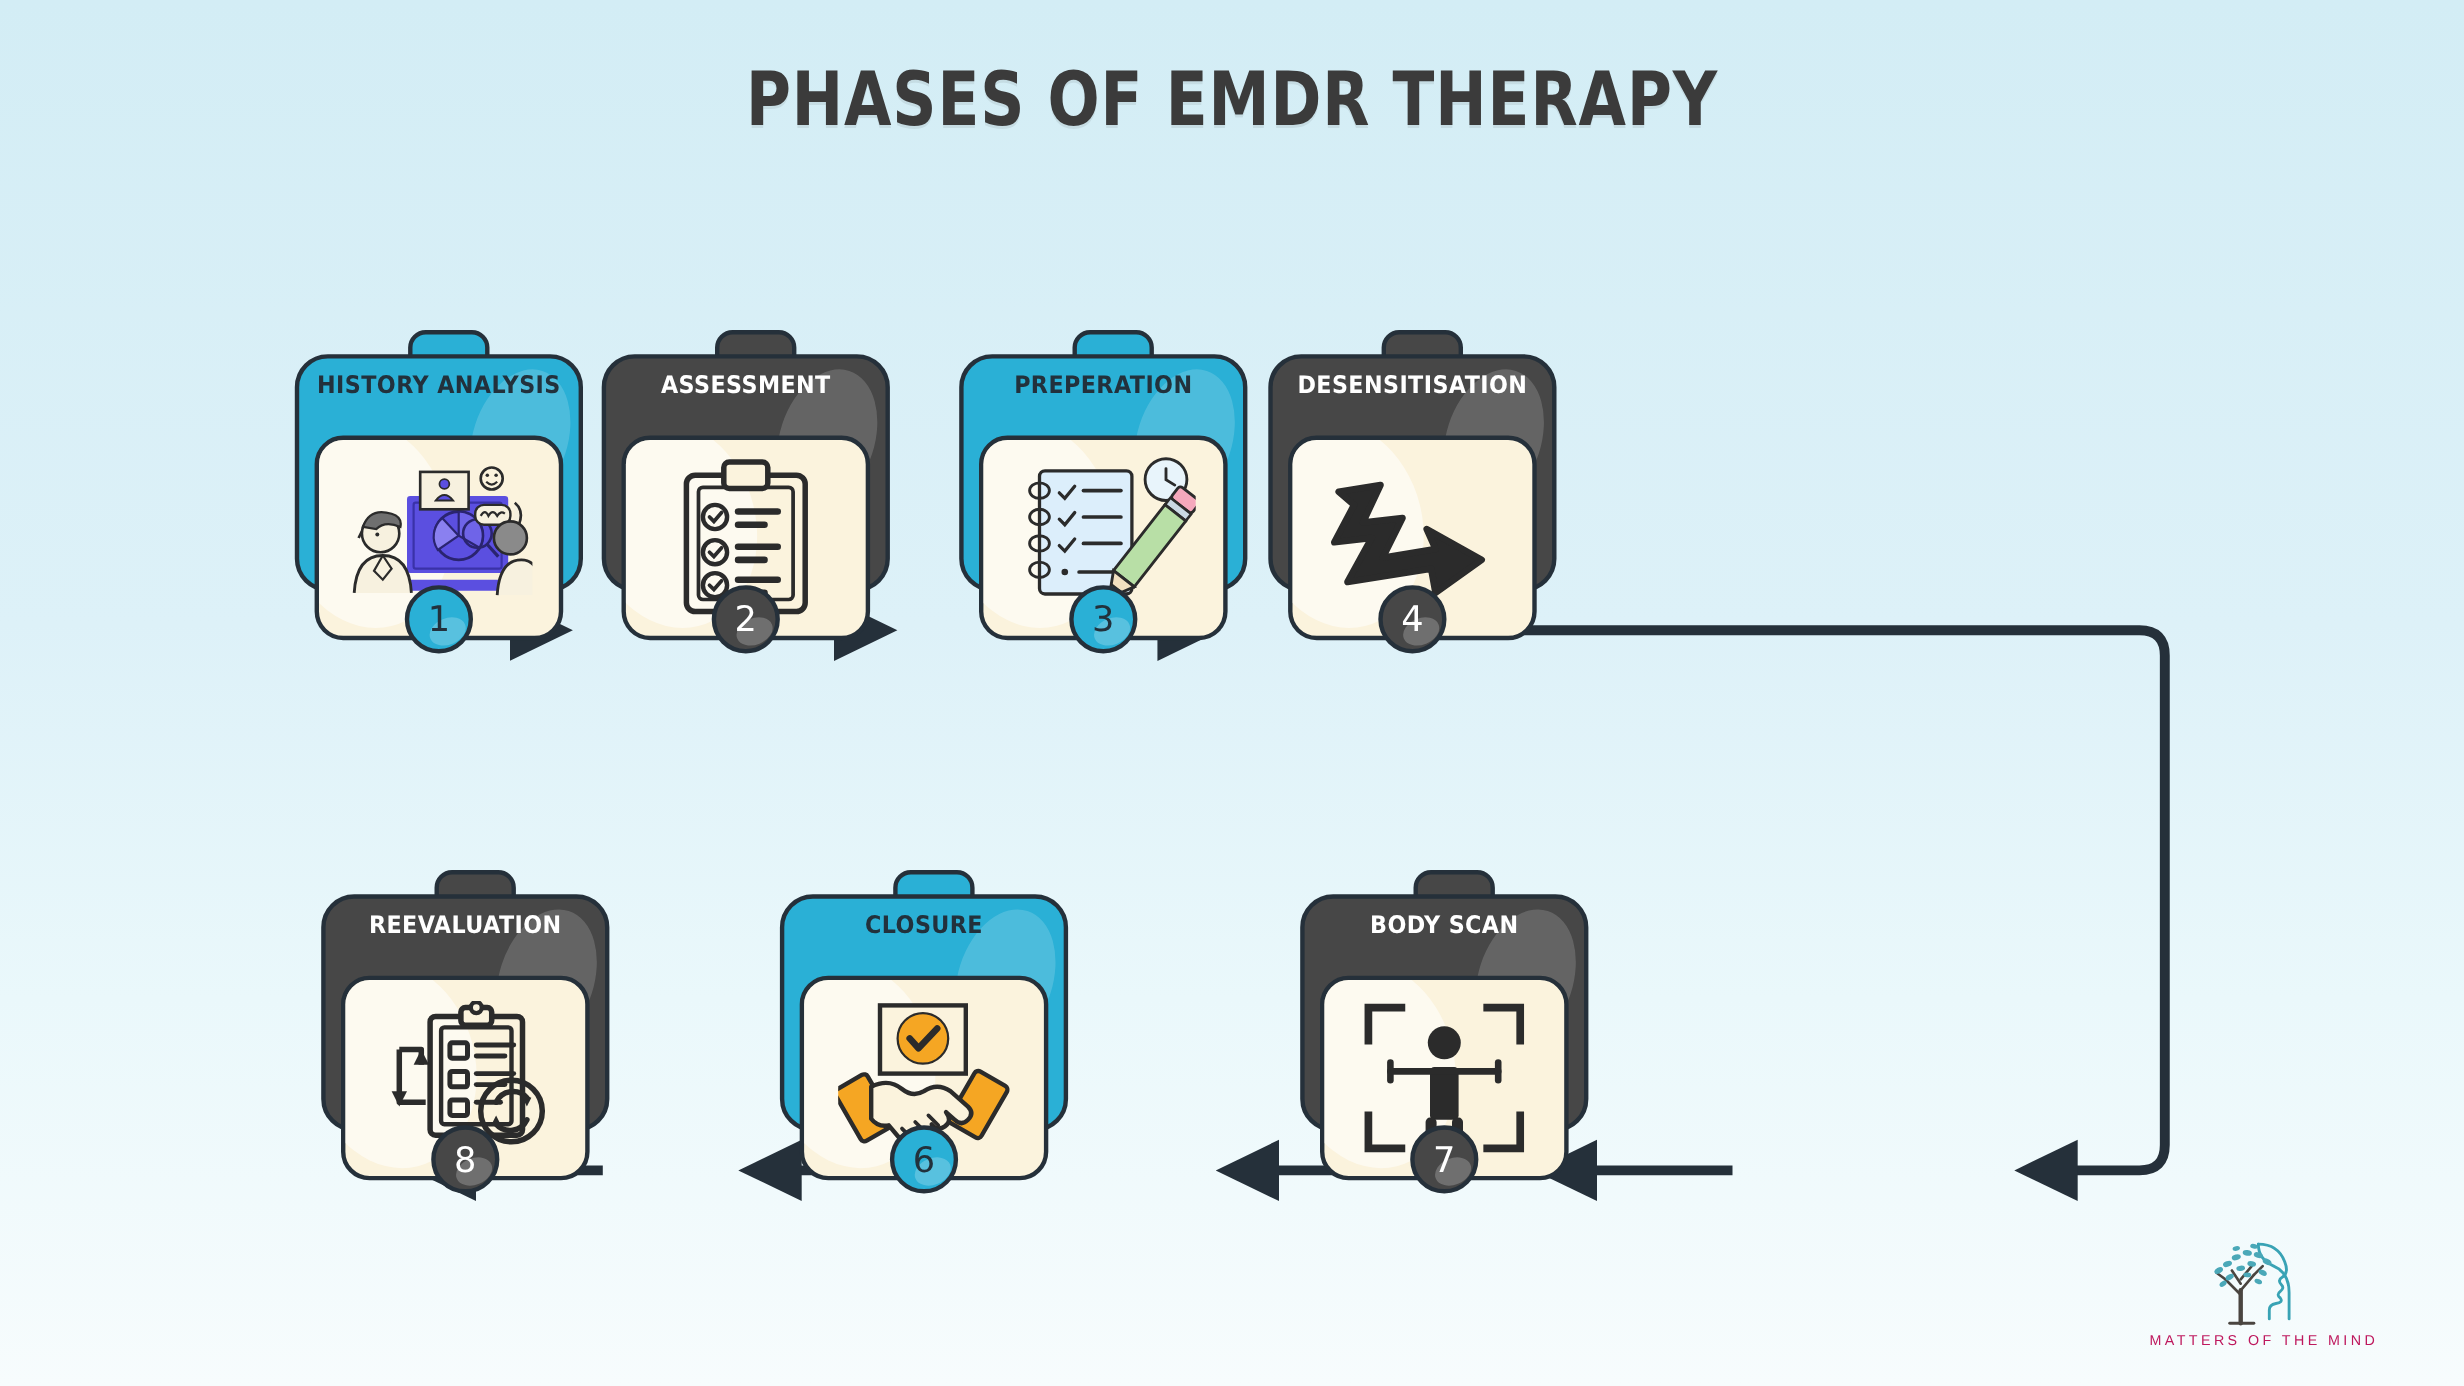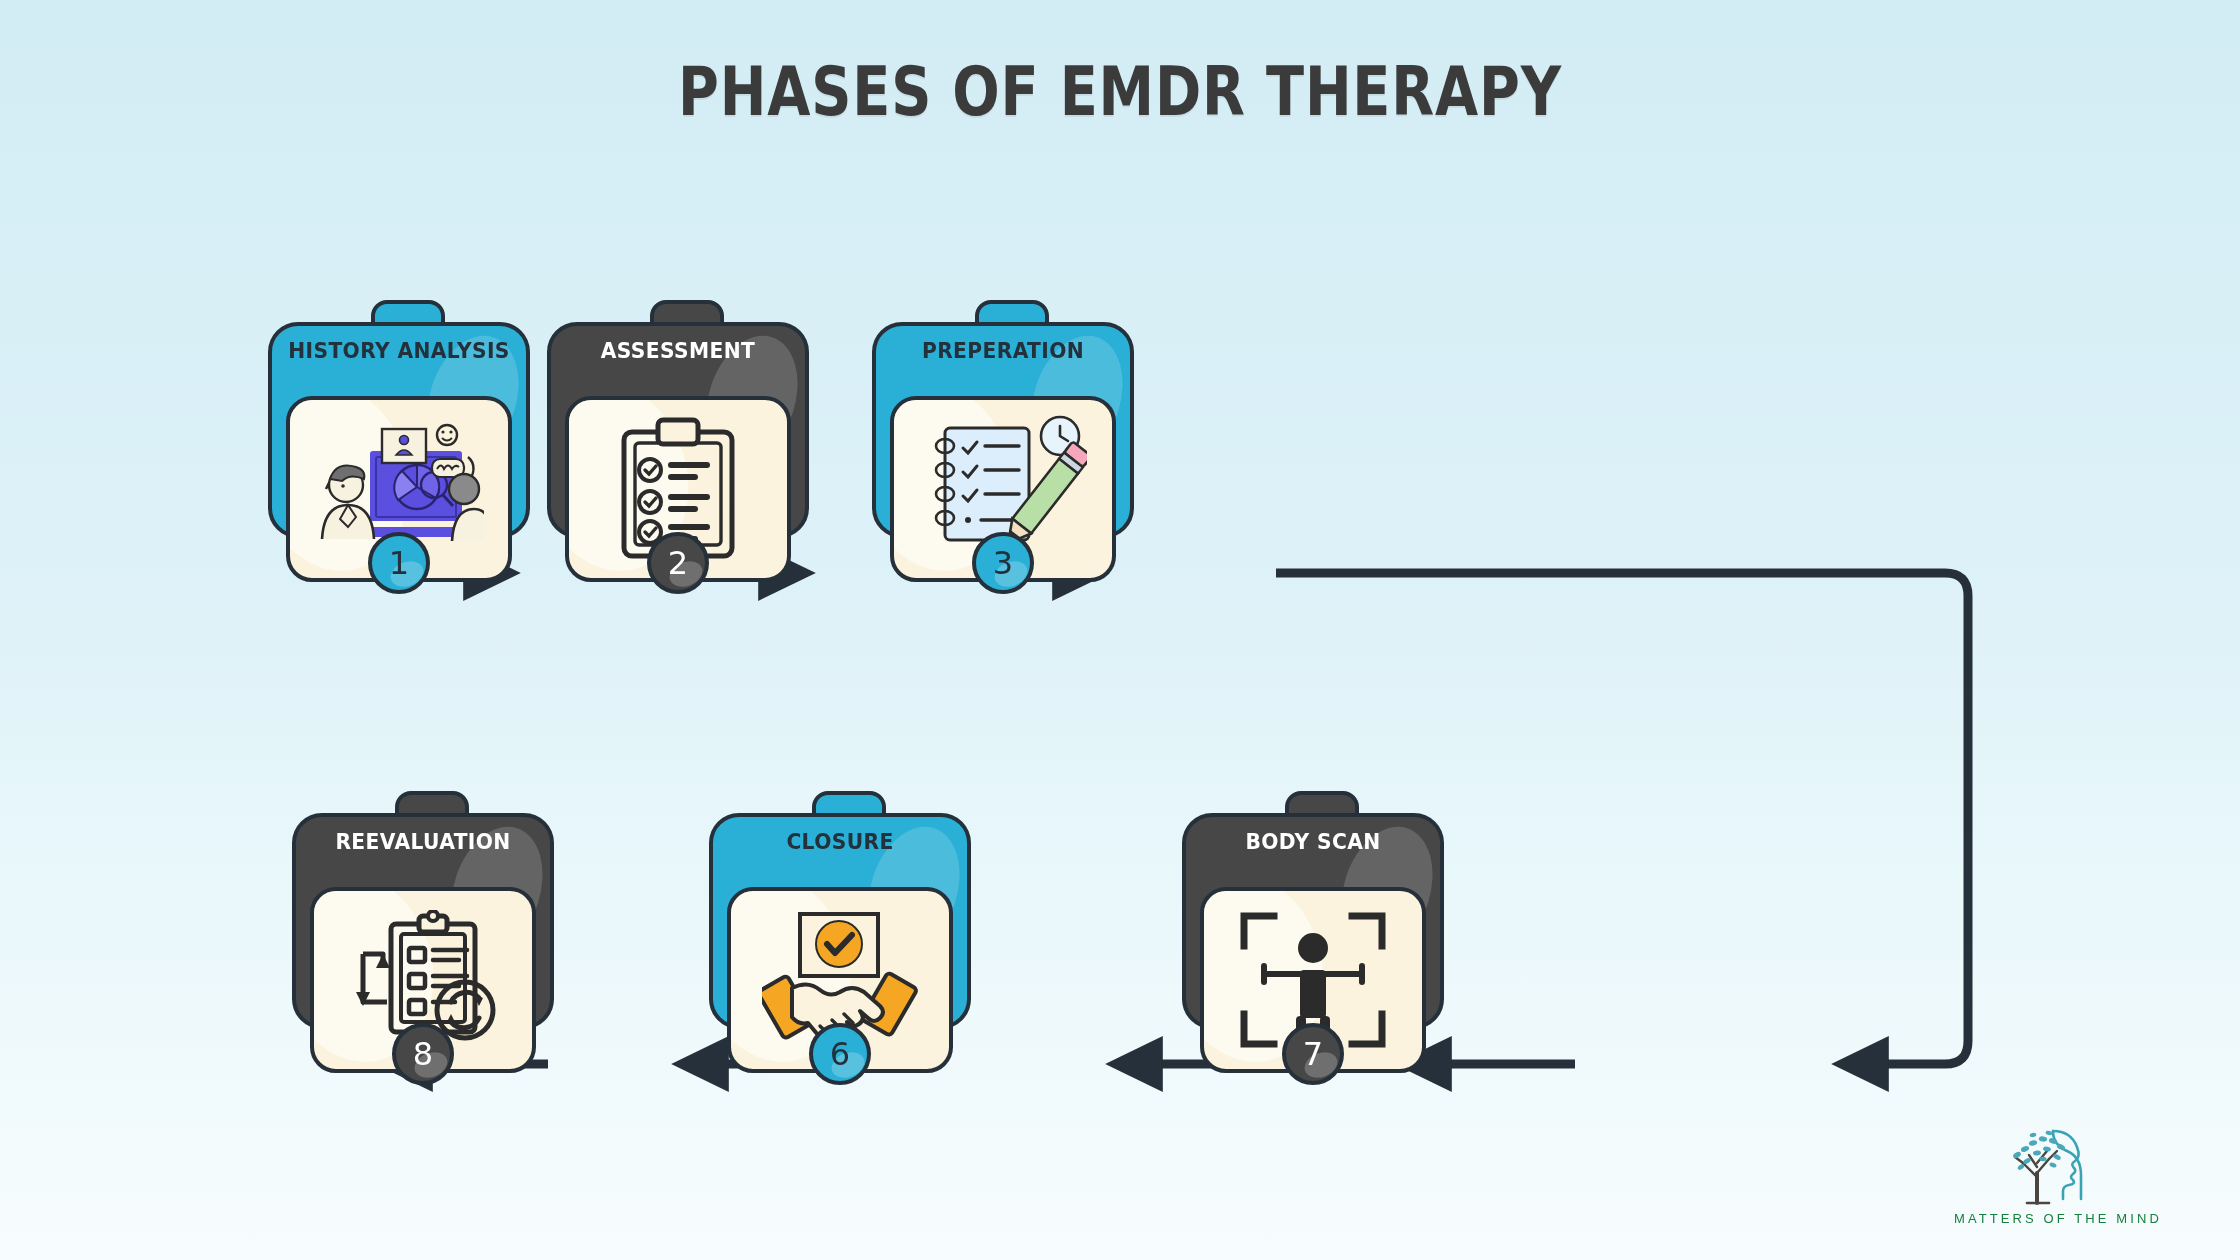--- a/index.html
+++ b/index.html
@@ -108,21 +108,21 @@
   .badge-blue { background:#2ab0d6; color:#22313c; }
   .badge-dark { background:#474747; color:#ffffff; }
 
   
   #connectors { position:absolute; inset:0; z-index:0; }
 
   
   #logo { position:absolute; right:62px; bottom:34px; width:240px; text-align:center; z-index:5;}
   #logo-text {
     font-family:"Liberation Sans", sans-serif;
-    font-size:13px; letter-spacing:3.1px; color:#15803d;
+    font-size:13px; letter-spacing:3.1px; color:#be185d;
     margin-top:4px; white-space:nowrap;
   }
 </style>
 </head>
 <body>
 
 <div id="stage">
 
   <div id="title">PHASES OF EMDR THERAPY</div>
 
@@ -258,20 +258,35 @@
             <path d="M114 129 L120 140 L126 129 Z" fill="#4a4a4a" stroke="#2b2b2b" stroke-width="2"></path>
           </g>
         </svg>
       </div>
     </div>
     <div class="badge badge-blue" style="left:100px; top:232px;">
       <span>3</span>
     </div>
   </div>
 
+  <div class="card theme-dark" style="left:1153px; top:300px;">
+    <div class="clip-tab"></div>
+    <div class="clip-body"></div>
+    <div class="card-label">DESENSITISATION</div>
+    <div class="inner-panel">
+      <div class="icon-wrap">
+        <svg width="150" height="116" viewBox="0 0 150 116">
+          <path d="M8 16 L46 10 L30 44 L66 40 L48 76 L96 68 L88 50 L138 78 L96 108 L92 86 L16 98 L38 58 L4 62 L22 28 Z" fill="#2b2b2b" stroke="#2b2b2b" stroke-width="6" stroke-linejoin="round"></path>
+        </svg>
+      </div>
+    </div>
+    <div class="badge badge-dark" style="left:100px; top:232px;">
+      <span>4</span>
+    </div>
+  </div>
 
 
   <div class="card theme-blue" style="left:709px; top:791px;padding-left:16px;">
     <div class="clip-tab"></div>
     <div class="clip-body"></div>
     <div class="card-label">CLOSURE</div>
     <div class="inner-panel">
       <div class="icon-wrap">
         <svg width="156" height="140" viewBox="0 0 156 140">
           <rect x="38" y="4" width="78" height="62" fill="#fbf3dd" stroke="#2b2b2b" stroke-width="4"></rect>

